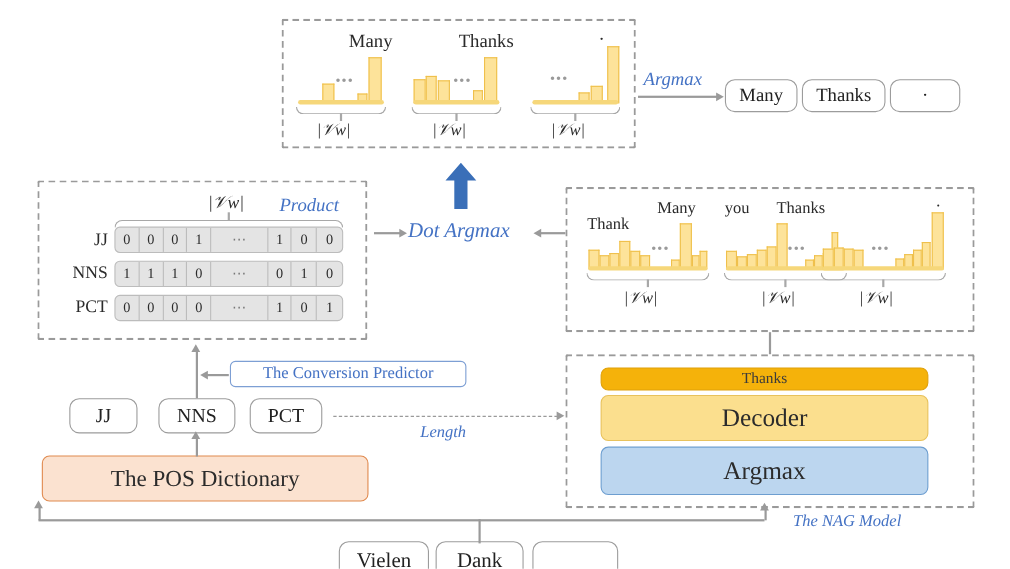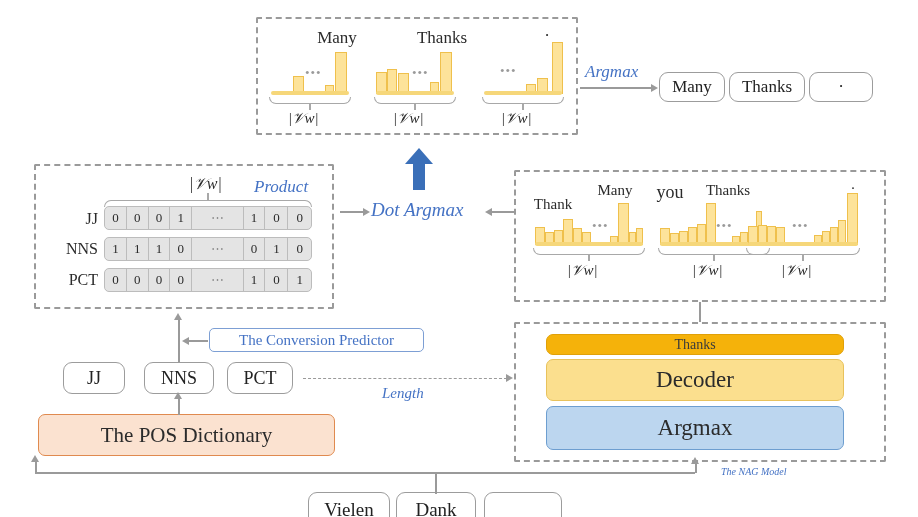--- a/index.html
+++ b/index.html
@@ -158,21 +158,21 @@
   <div class="mcell" style="width:52px;color:#777;">⋯</div>
   <div class="mcell" style="width:22px;">1</div>
   <div class="mcell" style="width:23px;">0</div>
   <div class="mcell" style="width:23px;">1</div>
 </div>
 
 <div class="dashbox" style="left:514px;top:170px;width:372px;height:132px;"></div>
 
 <div class="wlab" style="left:523px;top:196px;width:60px;font-size:15px;">Thank</div>
 <div class="wlab" style="left:586px;top:182px;width:58px;font-size:15px;">Many</div>
-<div class="wlab" style="left:648px;top:182px;width:44px;font-size:18px;">you</div>
+<div class="wlab" style="left:648px;top:182px;width:44px;font-size:15px;">you</div>
 <div class="wlab" style="left:695px;top:182px;width:66px;font-size:15px;">Thanks</div>
 <div class="wlab" style="left:843px;top:180px;width:20px;font-size:15px;">·</div>
 
 <div class="histgrp" style="left:535px;top:203px;width:108px;height:42px;">
   <div class="bars">
     <div class="bar" style="left:0px;width:10px;height:18px;"></div>
     <div class="bar" style="left:10px;width:9px;height:13px;"></div>
     <div class="bar" style="left:19px;width:9px;height:15px;"></div>
     <div class="bar" style="left:28px;width:10px;height:26px;"></div>
     <div class="bar" style="left:38px;width:9px;height:17px;"></div>
@@ -233,21 +233,21 @@
 
 <div class="modbar" style="left:546px;top:334px;width:298px;height:21px;background:#f5b20a;border:1.2px solid #e0a008;">
   <span style="font-size:14px;color:#3b3b3b;">Thanks</span>
 </div>
 <div class="modbar" style="left:546px;top:359px;width:298px;height:42px;background:#fbdf8e;border:1.4px solid #e8c25c;">
   <span style="font-size:23px;color:#2b2b2b;">Decoder</span>
 </div>
 <div class="modbar" style="left:546px;top:406px;width:298px;height:44px;background:#bcd6ef;border:1.4px solid #6d9ed0;">
   <span style="font-size:23px;color:#2b2b2b;">Argmax</span>
 </div>
-<div class="lbl blue" style="left:721px;top:466px;font-size:10px;">The NAG Model</div>
+<div class="lbl blue" style="left:721px;top:466px;font-size:15px;">The NAG Model</div>
 
 <div class="ln lnv" style="left:699px;top:302px;height:20px;"></div>
 
 <div class="tok" style="left:63px;top:362px;width:62px;height:32px;font-size:18px;">JJ</div>
 <div class="tok" style="left:144px;top:362px;width:70px;height:32px;font-size:18px;">NNS</div>
 <div class="tok" style="left:227px;top:362px;width:66px;height:32px;font-size:18px;">PCT</div>
 
 <div class="modbar" style="left:38px;top:414px;width:297px;height:42px;background:#fbe2d0;border:1.6px solid #e08a4f;">
   <span style="font-size:21px;color:#2b2b2b;">The POS Dictionary</span>
 </div>

